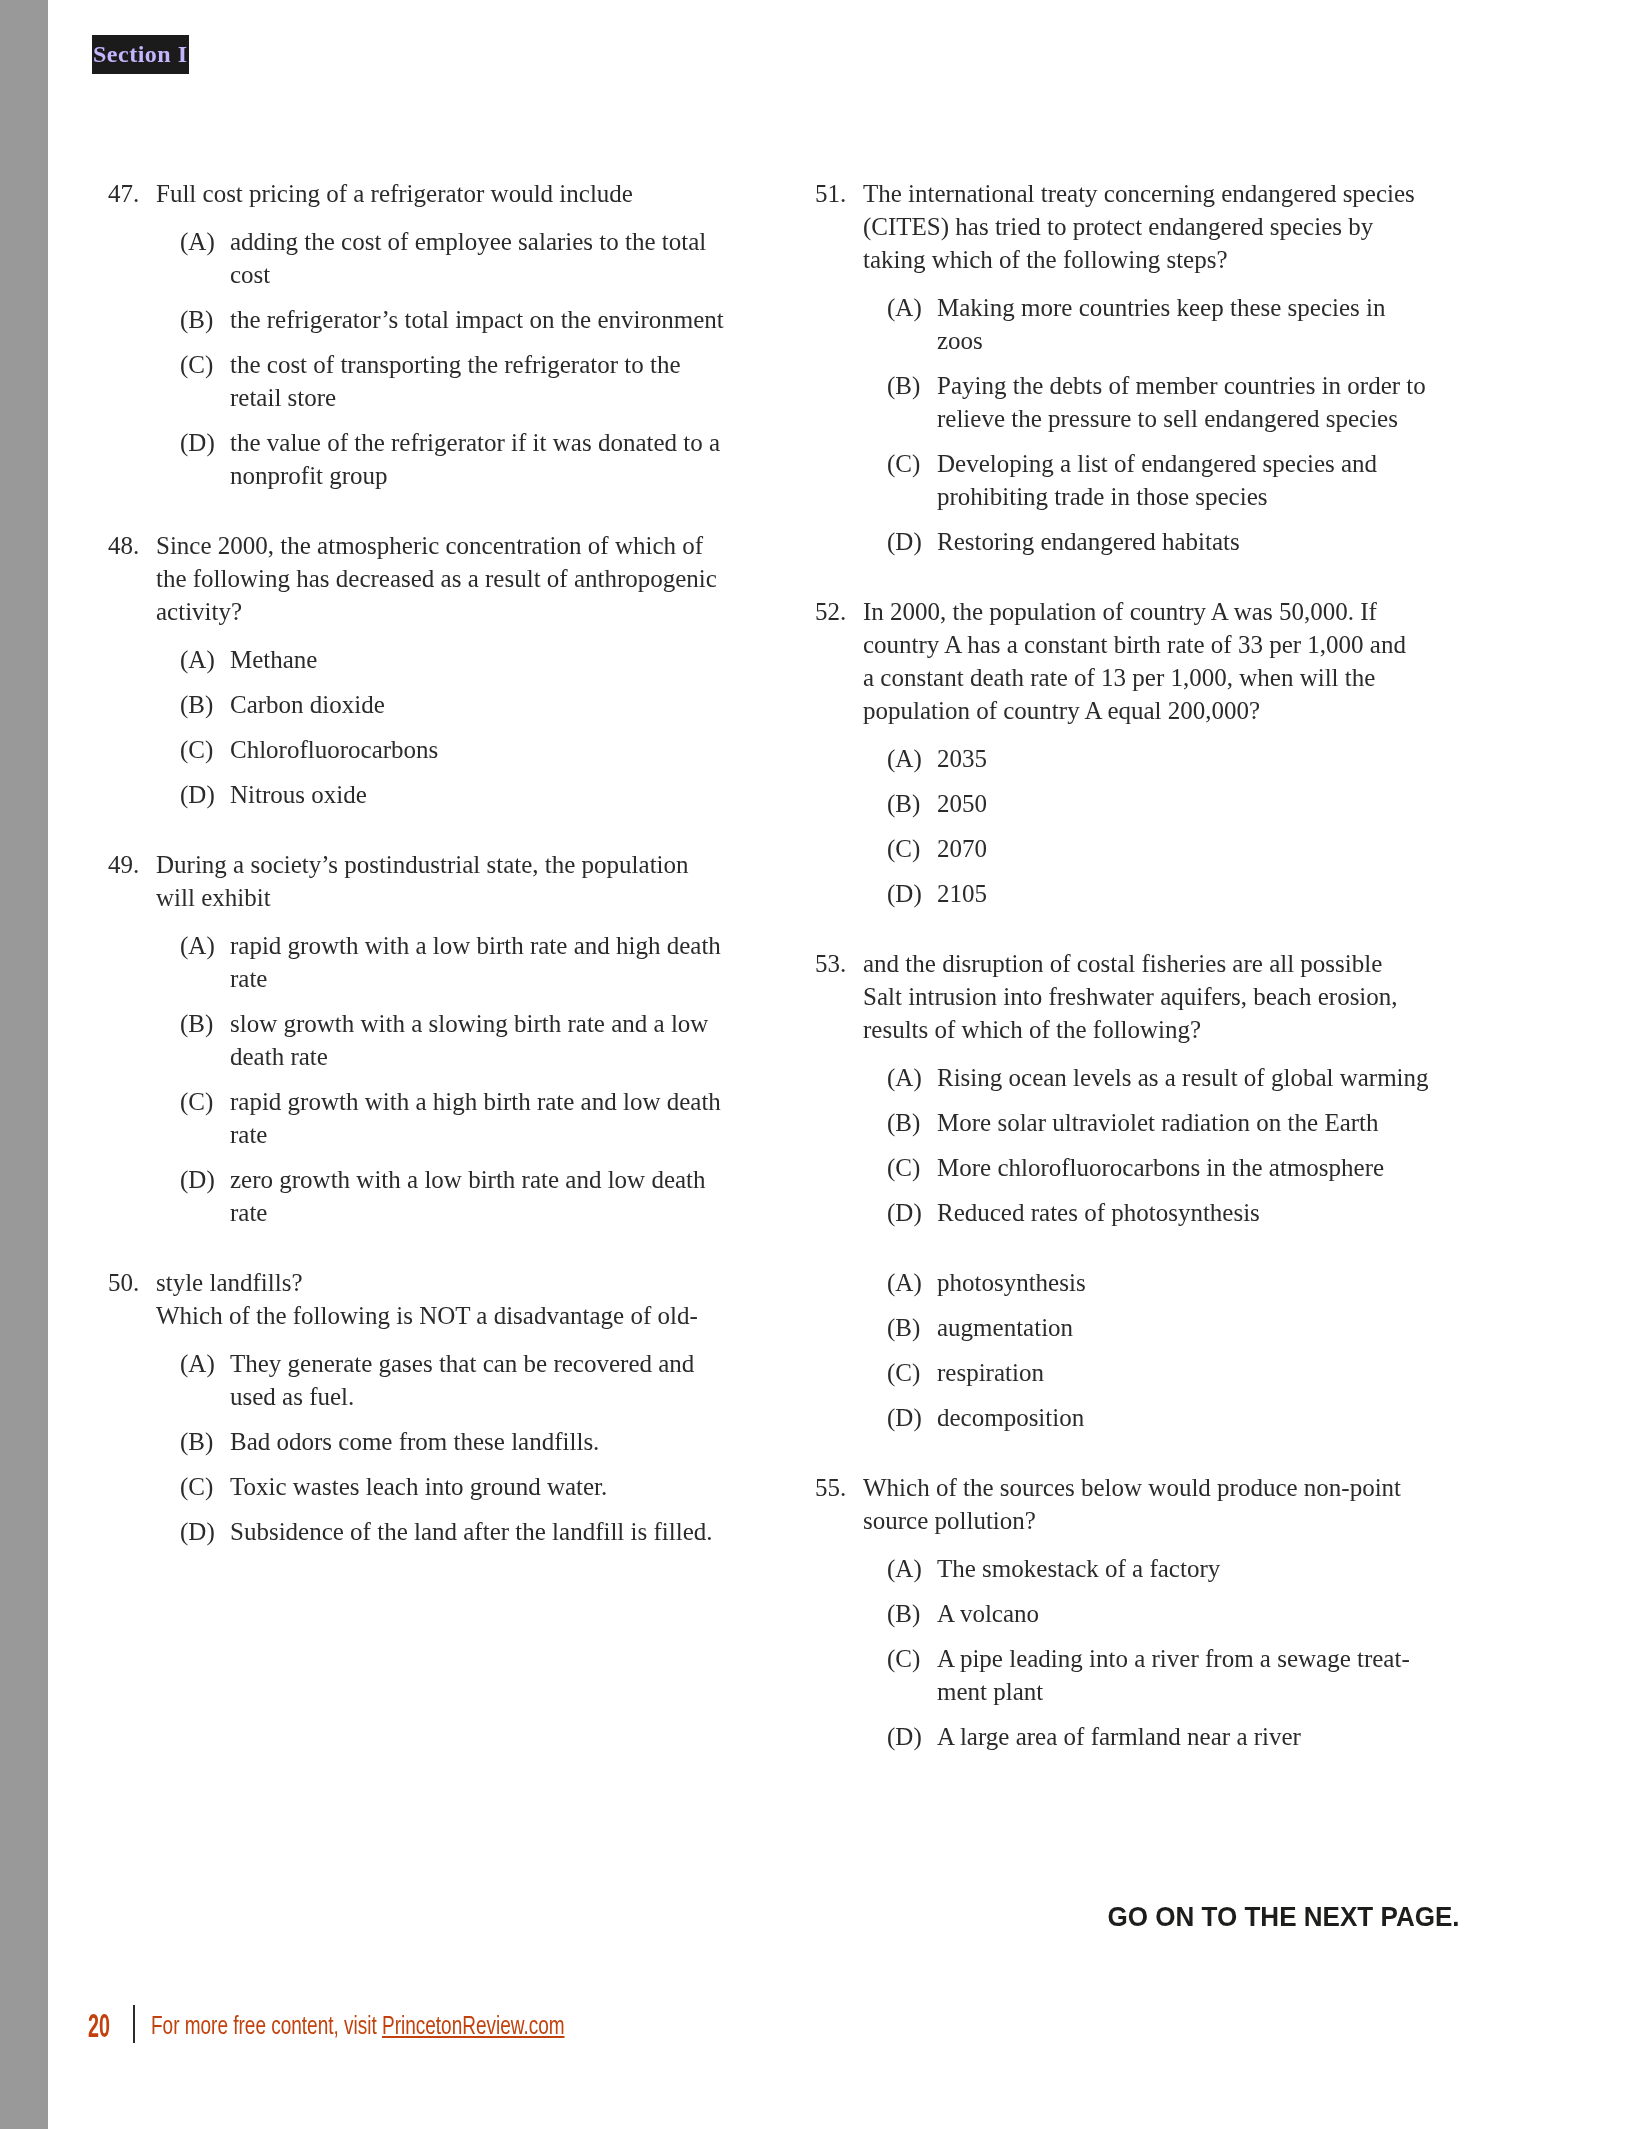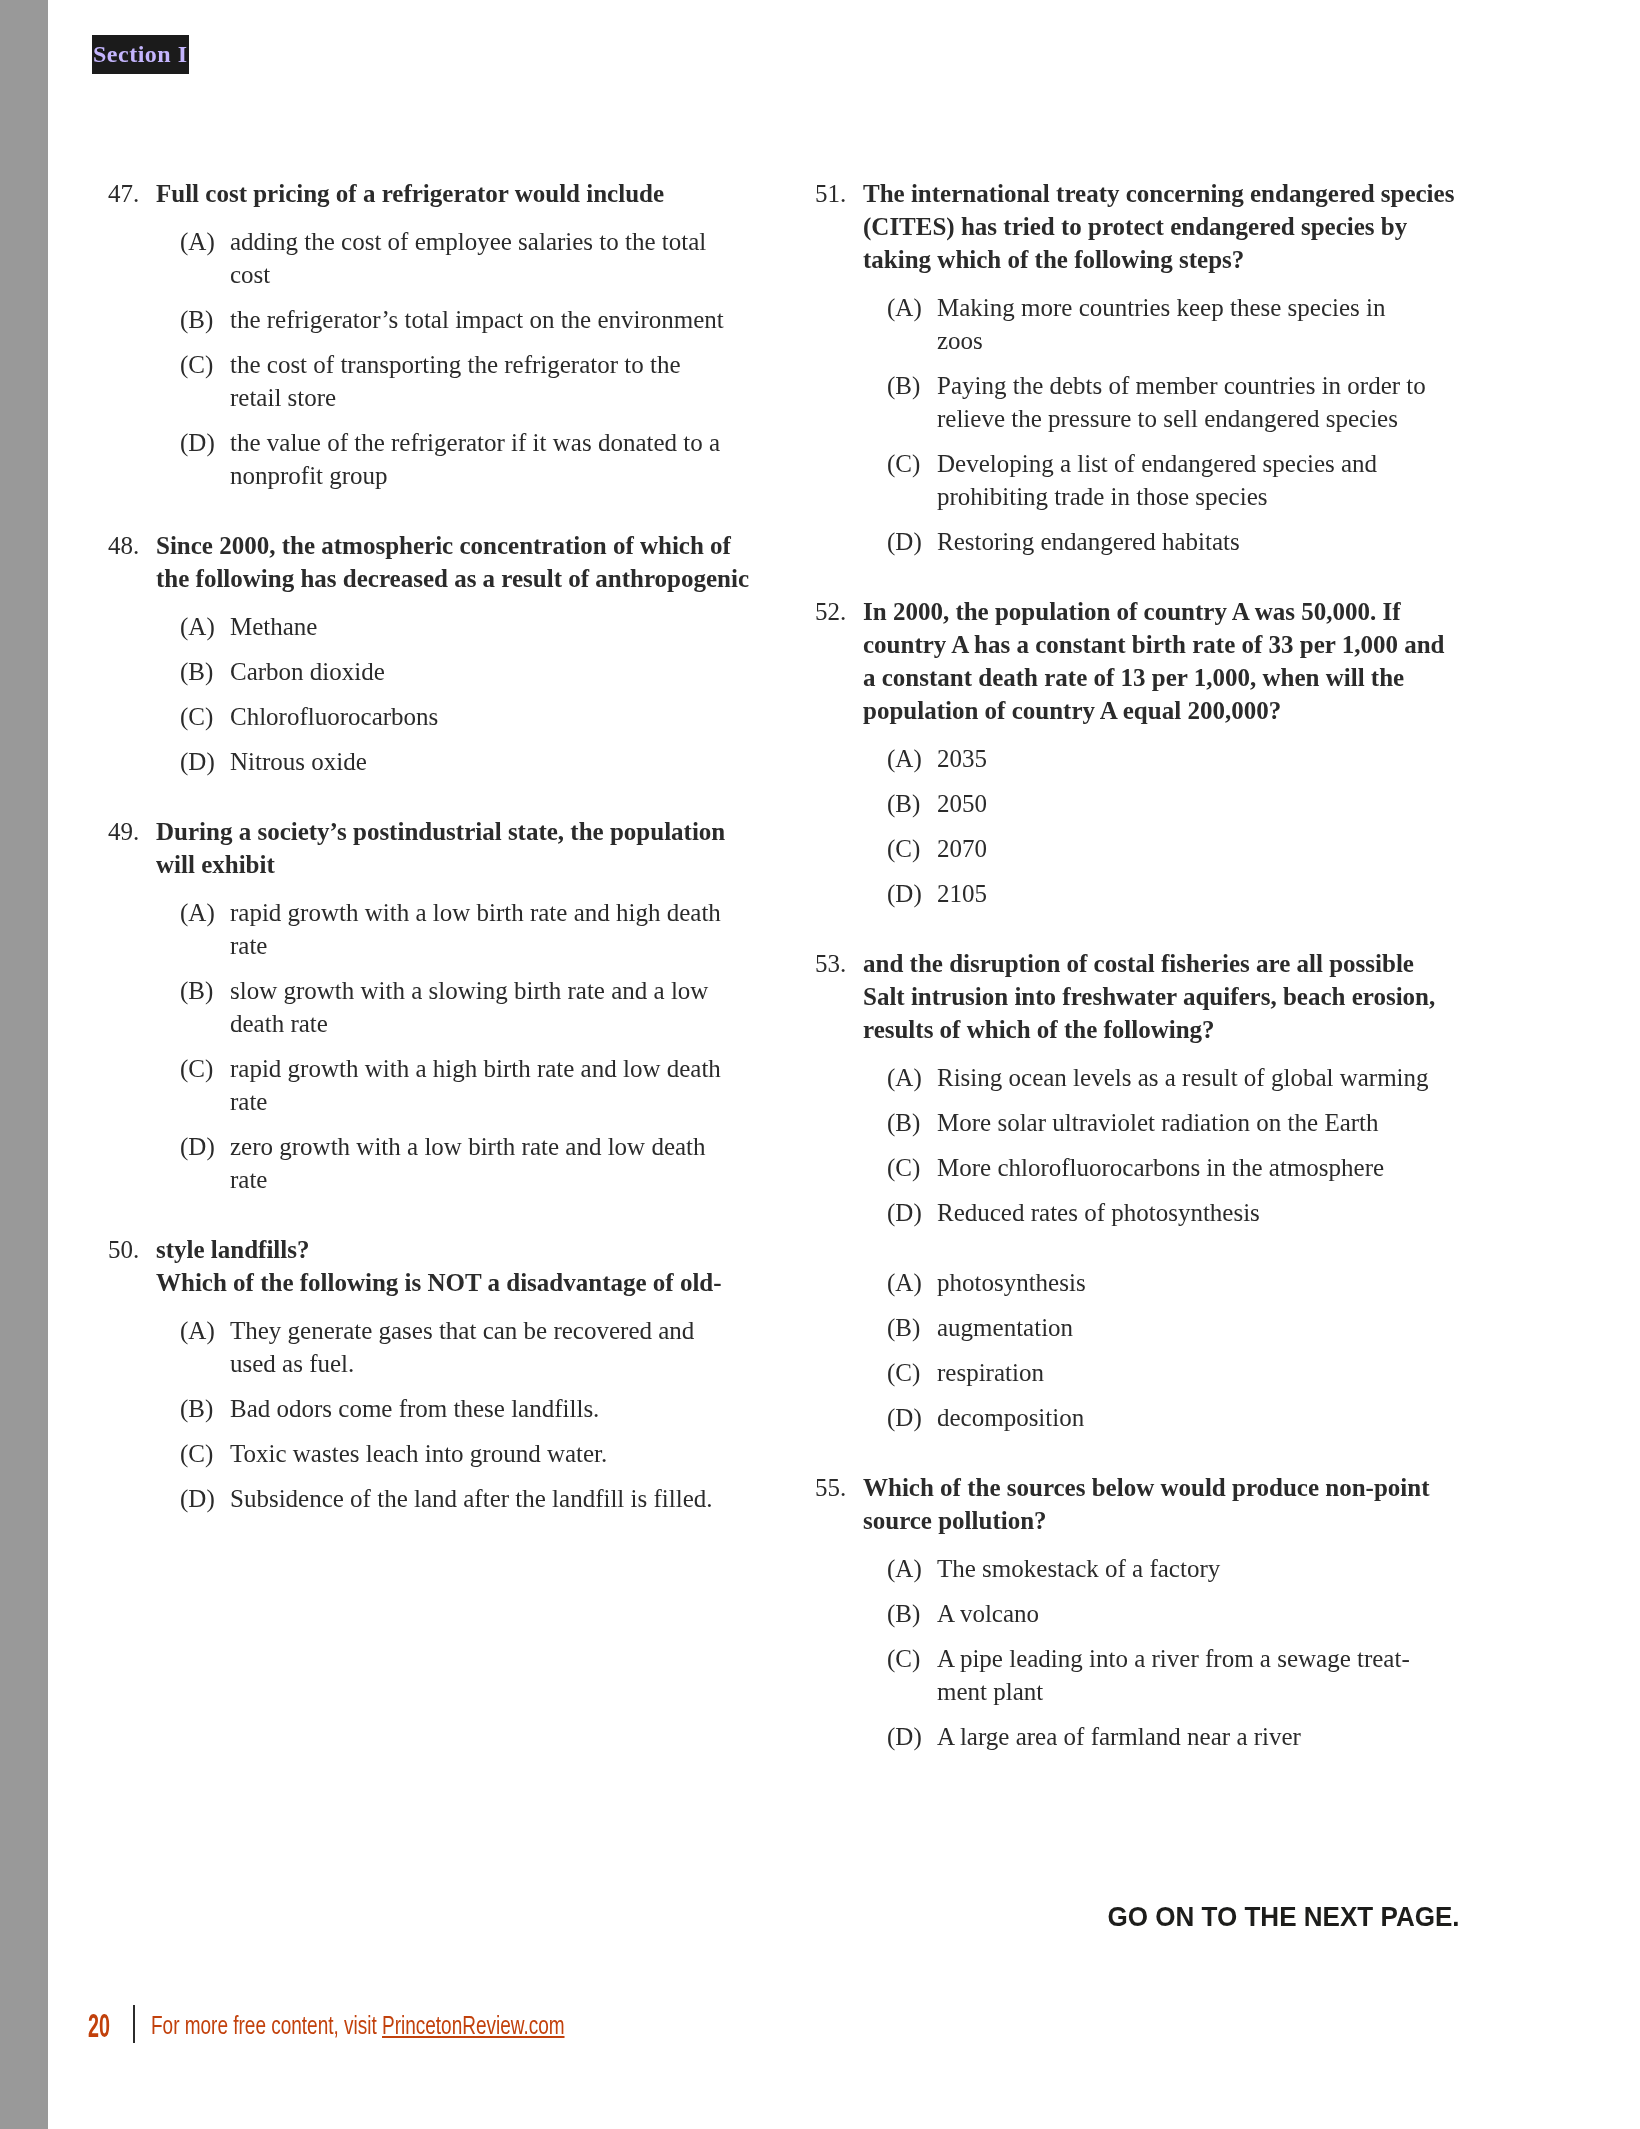--- a/index.html
+++ b/index.html
@@ -12,21 +12,21 @@
   .section-badge{
     position:absolute;left:92px;top:35px;background:#1b1b1b;color:#c4b5fd;
     font-weight:bold;font-size:24px;padding:6px 1px;letter-spacing:0.5px;
   }
   .col{position:absolute;top:177px;font-size:25px;line-height:33px;}
   .col-left{left:108px;width:700px;}
   .col-right{left:815px;width:700px;}
   .question{margin-bottom:37px;}
   .q-row{display:flex;}
   .q-num{width:48px;flex:none;}
-  .q-stem{flex:1;font-weight:bold;}
+  .q-stem{flex:1;}
   .options{margin-top:15px;margin-left:72px;}
   .option{display:flex;}
   .option + .option{margin-top:12px;}
   .opt-letter{width:50px;flex:none;}
   .opt-text{flex:1;}
   .line{white-space:nowrap;}
   .go-on{
     position:absolute;top:1901px;right:180px;
     font-family:"Liberation Sans",sans-serif;font-weight:bold;font-size:28px;
     color:#1d1d1b;transform:scaleX(0.93);transform-origin:right center;white-space:nowrap;
@@ -90,20 +90,21 @@
           </div>
         </div>
       </div>
     </div>
     <div class="question">
       <div class="q-row">
         <div class="q-num">48.</div>
         <div class="q-stem">
           <div class="line">Since 2000, the atmospheric concentration of which of</div>
           <div class="line">the following has decreased as a result of anthropogenic</div>
+          <div class="line">activity?</div>
         </div>
       </div>
       <div class="options">
         <div class="option">
           <div class="opt-letter">(A)</div>
           <div class="opt-text">
             <div class="line">Methane</div>
           </div>
         </div>
         <div class="option">

